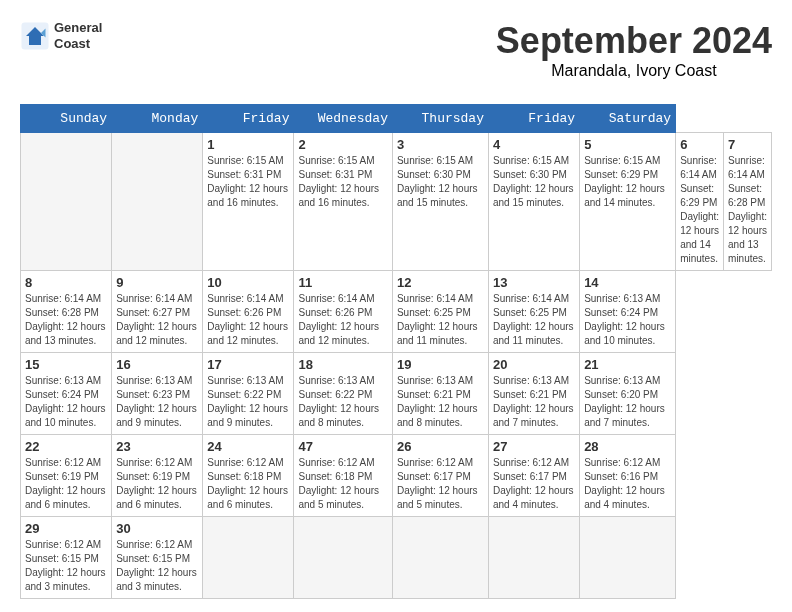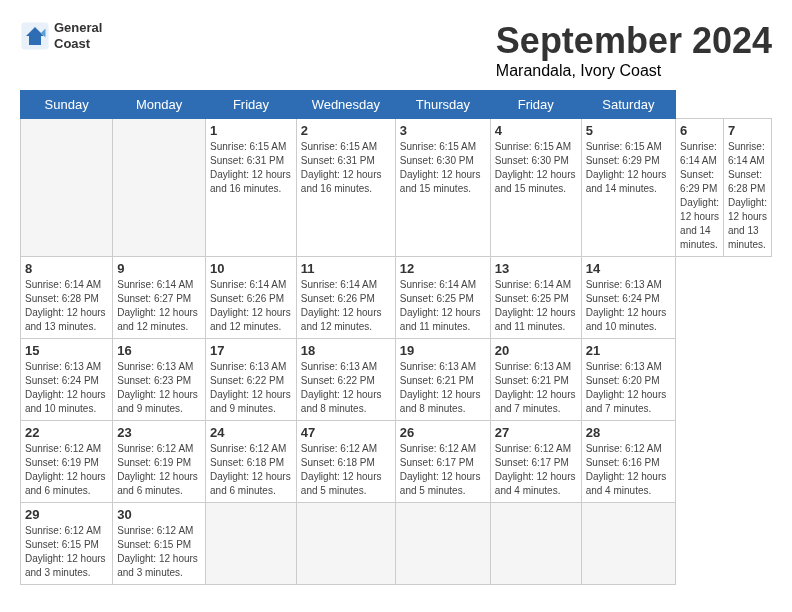--- a/index.html
+++ b/index.html
@@ -7,64 +7,65 @@
       font-family: Arial, sans-serif;
       background: #fff;
       width: 792px;
       min-height: 612px;
       padding: 20px;
     }
     .header-section {
       display: flex;
       justify-content: space-between;
       align-items: flex-start;
-      margin-bottom: 10px;
+      margin-bottom: 24px;
     }
     .logo {
       display: flex;
       align-items: center;
       gap: 4px;
     }
     .logo-text {
       display: flex;
       flex-direction: column;
       font-size: 13px;
       font-weight: bold;
       color: #333;
       line-height: 1.2;
     }
     .logo-icon {
       width: 30px;
       height: 30px;
     }
     .title-section {
-      text-align: left;
+      text-align: center;
     }
     .month-title {
       font-size: 36px;
       font-weight: bold;
       color: #333;
     }
     .location-title {
       font-size: 16px;
       color: #000000;
     }
     table {
       width: 100%;
       border-collapse: collapse;
       font-size: 11px;
     }
     th {
       background-color: #2e6db4;
       color: #fff;
       padding: 6px 4px;
-      text-align: center;
+      text-align: right;
       font-size: 13px;
       font-weight: normal;
       border: 1px solid #2e6db4;
+      font-family: Liberation Mono, monospace;
     }
     td {
       border: 1px solid #ccc;
       padding: 4px;
       vertical-align: top;
       height: 80px;
       width: 14.28%;
     }
     td.empty {
       background: #f5f5f5;

